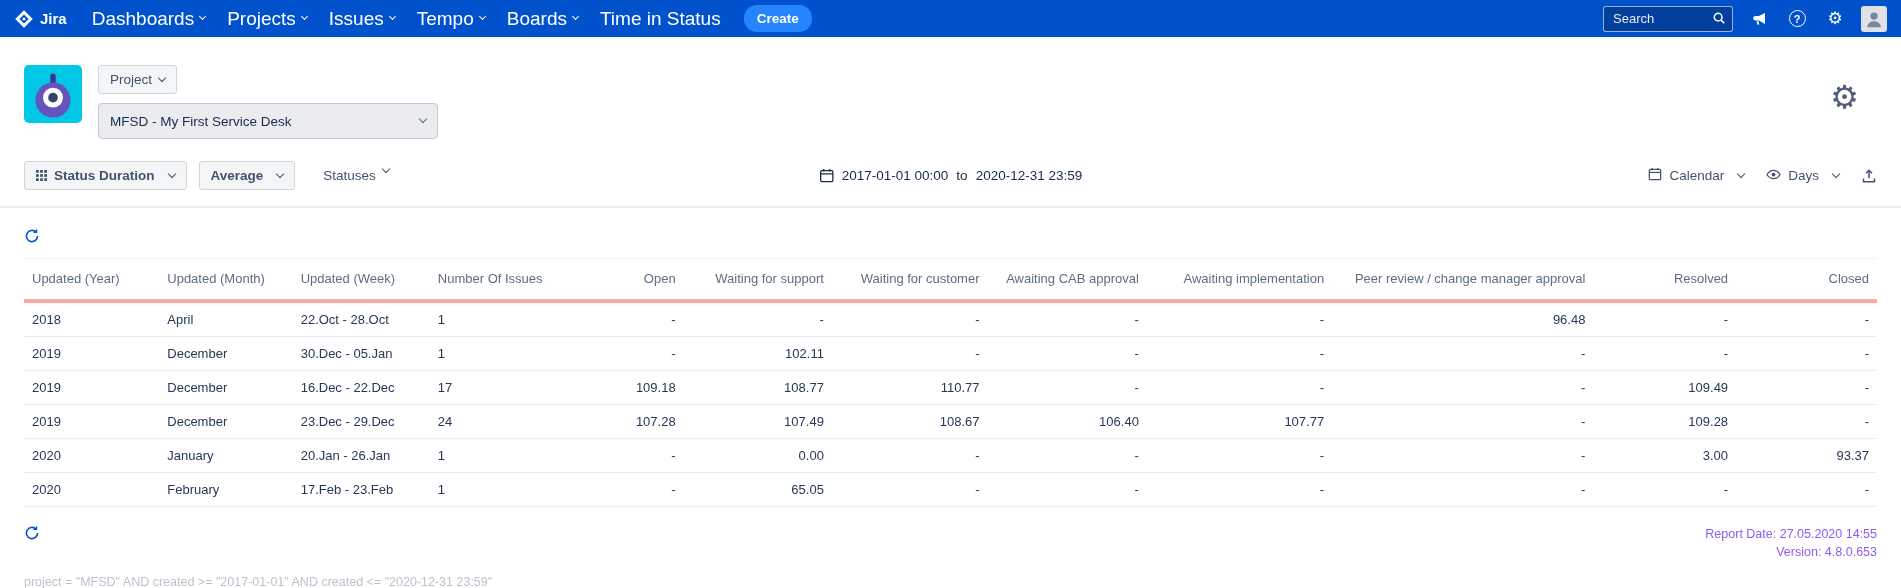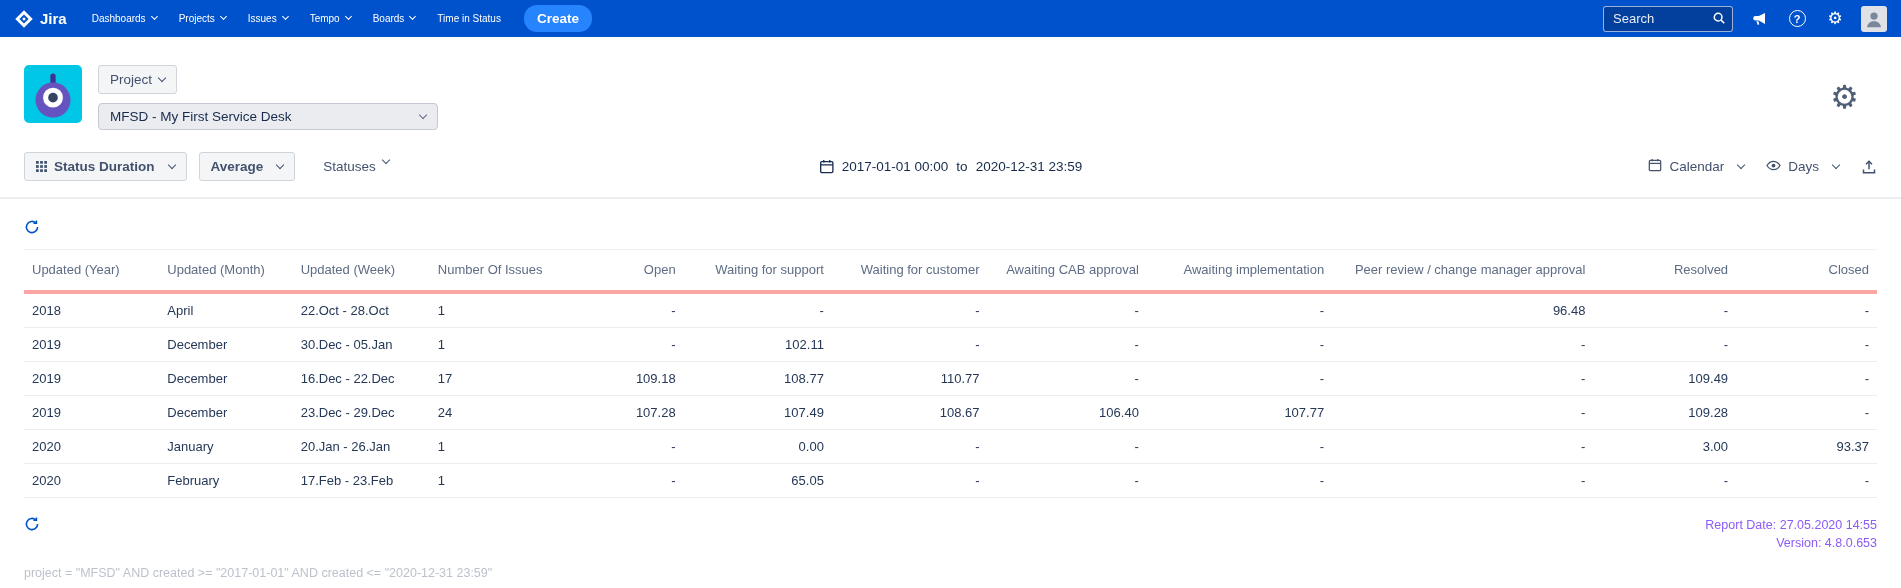--- a/index.html
+++ b/index.html
@@ -6,21 +6,21 @@
   html, body { width: 1901px; height: 588px; overflow: hidden; background: #fff;
     font-family: "Liberation Sans", "DejaVu Sans", sans-serif; color: #172B4D; }
 
   
   .navbar { height: 37px; background: #0052CC; display: flex; align-items: center;
     padding: 0 14px; color: #fff; }
   .brand { display: flex; align-items: center; gap: 6px; font-weight: bold;
     font-size: 15px; margin-right: 14px; cursor: pointer; }
   .nav-items { display: flex; align-items: center; height: 100%; }
   .nav-item { display: flex; align-items: center; padding: 12px 11px; height: 100%;
-    font-size: 10px; color: #fff; cursor: pointer; white-space: nowrap; }
+    font-size: 19px; color: #fff; cursor: pointer; white-space: nowrap; }
   .create-btn { margin-left: 12px; background: #2684FF; color: #fff; border: none;
     border-radius: 13px; font-family: inherit; font-size: 13.5px; font-weight: bold;
     padding: 6px 13px; cursor: pointer; }
   .nav-right { margin-left: auto; display: flex; align-items: center; gap: 14px; }
   .search-box { position: relative; width: 178px; padding-left: 48px; }
   .search-box input { width: 100%; height: 26px; background: rgba(9,30,66,.35);
     border: 1px solid rgba(255,255,255,.6); border-radius: 3px; color: #fff;
     font-family: inherit; font-size: 13px; padding: 0 28px 0 9px; }
   .search-box input::placeholder { color: rgba(255,255,255,.9); }
   .search-box .mag { position: absolute; right: 7px; top: 5px; color: #fff; }
@@ -38,21 +38,21 @@
     transform: rotate(45deg); margin-left: 7px; position: relative; top: -2px; flex: none; }
   .chev-sm { width: 5px; height: 5px; margin-left: 6px; }
 
   
   .project-header { display: flex; align-items: flex-start; padding: 28px 24px 0; position: relative; }
   .project-avatar { width: 58px; height: 58px; border-radius: 5px; overflow: hidden; flex: none; }
   .selects { margin-left: 16px; display: flex; flex-direction: column; gap: 9px; align-items: flex-start; }
   .gray-btn { display: inline-flex; align-items: center; background: #F4F5F7;
     border: 1px solid #D0D4DB; border-radius: 3px; color: #42526E; font-family: inherit;
     font-size: 13.5px; padding: 6px 11px; cursor: pointer; }
-  .select { width: 340px; height: 27px; background: #EBECF0; border: 1px solid #C3C8D1;
+  .select { width: 340px; height: 36px; background: #EBECF0; border: 1px solid #C3C8D1;
     border-radius: 4px; display: flex; align-items: center; justify-content: space-between;
     padding: 0 11px; font-size: 13.5px; color: #172B4D; cursor: pointer; }
   .select .chev { color: #5E6C84; }
   .header-gear { position: absolute; top: 44px; right: 42px; font-size: 32px;
     color: #505F79; cursor: pointer; line-height: 1; }
 
   
   .toolbar { display: flex; align-items: center; padding: 22px 24px 16px; position: relative;
     border-bottom: 2px solid #ECEDF0; }
   .toolbar-left { display: flex; align-items: center; gap: 12px; }

